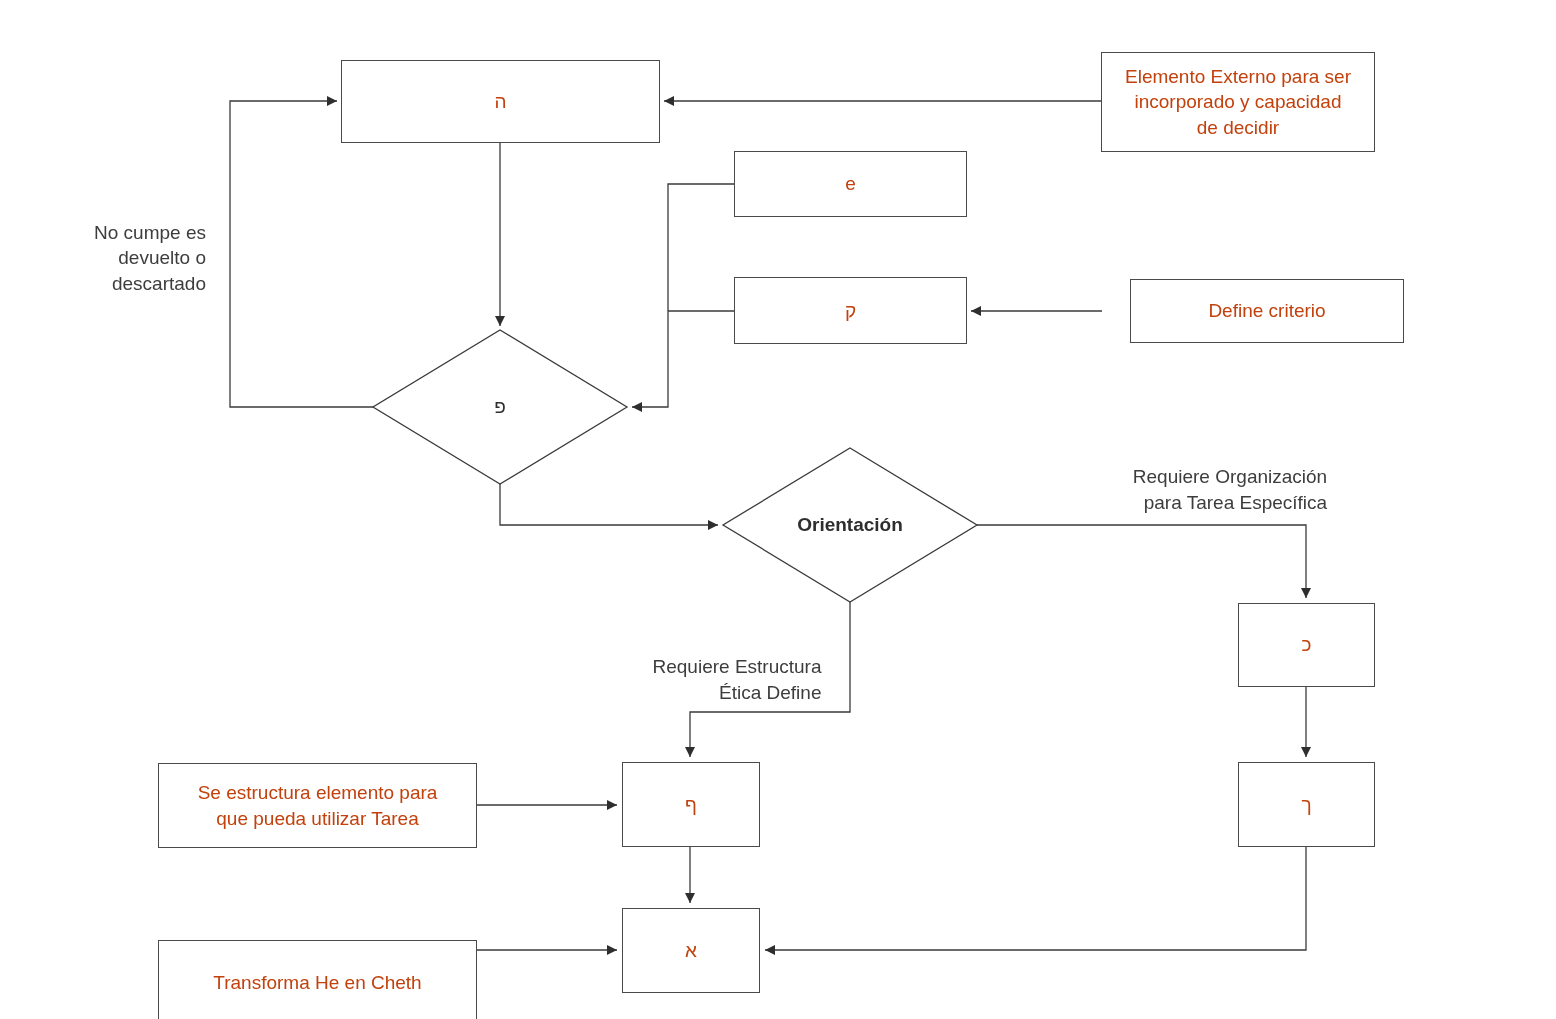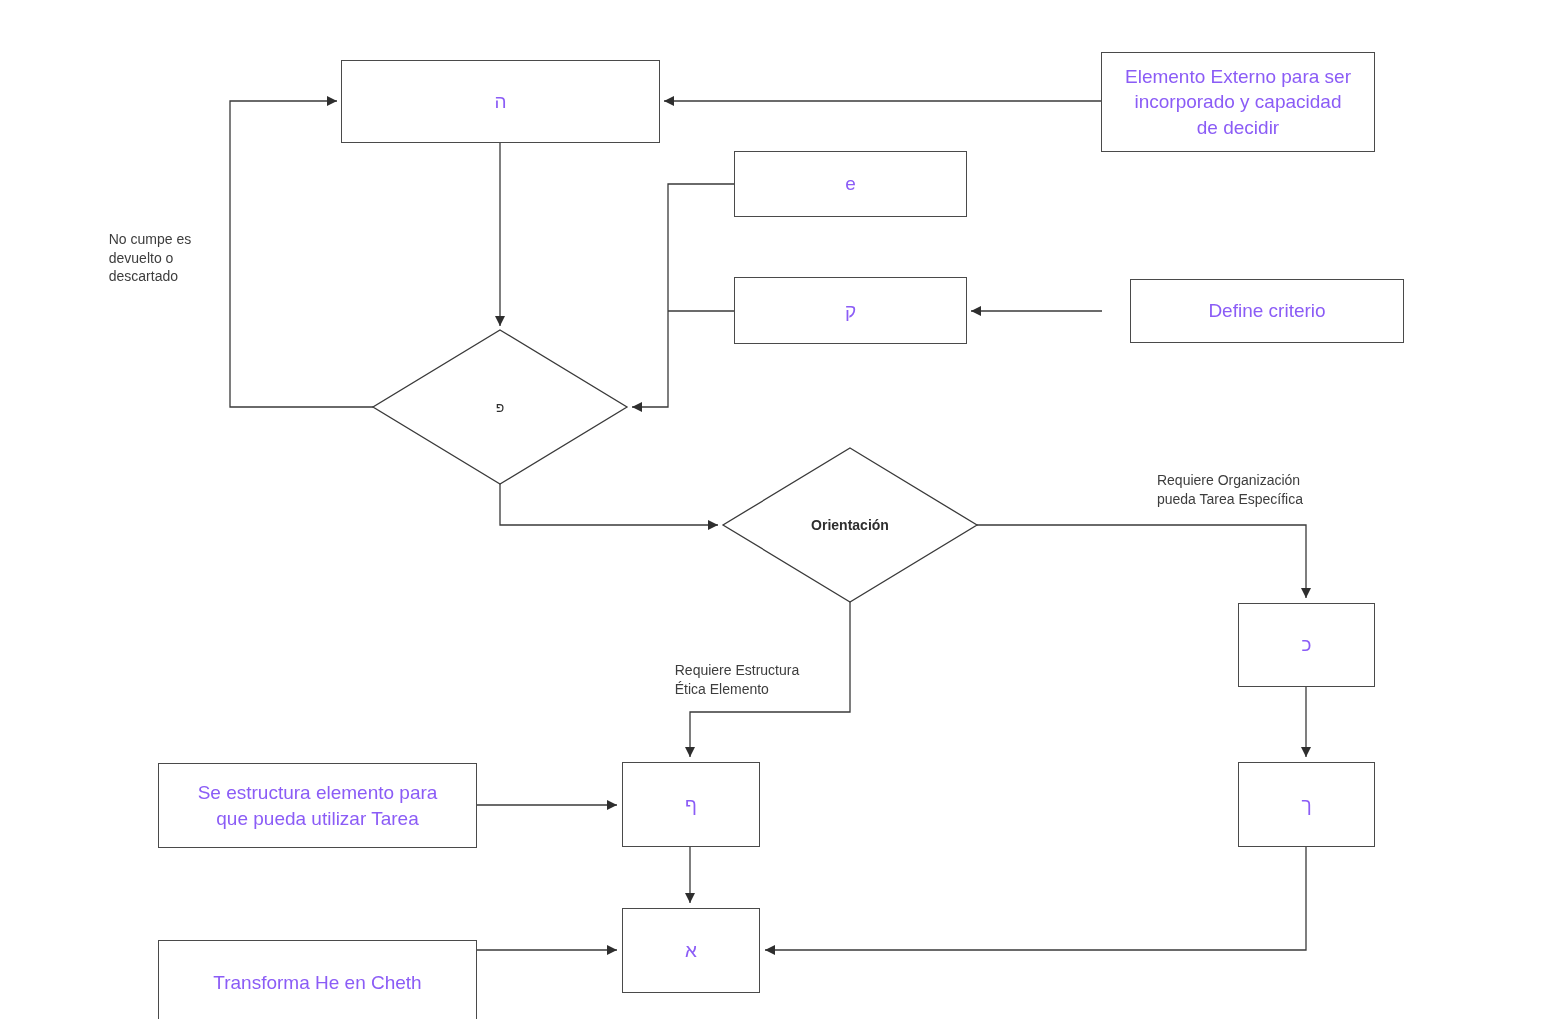--- a/index.html
+++ b/index.html
@@ -16,29 +16,29 @@
   svg.wires { position: absolute; left: 0; top: 0; }
 
   .node {
     position: absolute;
     border: 1px solid #4a4a4a;
     background: #ffffff;
     display: flex; align-items: center; justify-content: center;
     text-align: center;
     font-size: 19px;
     line-height: 1.35;
-    color: #8b5cf6;
+    color: #c2410c;
   }
   .node span, .dlabel span, .ann span { white-space: pre-line; }
 
   .dlabel, .ann {
     position: absolute;
     display: flex; align-items: center; justify-content: center;
-    text-align: left;
-    font-size: 14px;
+    text-align: right;
+    font-size: 19px;
     line-height: 1.35;
     color: #2e2e2e;
     background: transparent;
   }
   .ann { color: #3d3d3d; }
 
   
   .n-he         { left: 341px;  top: 60px;  width: 319px; height: 83px;  }
   .n-external   { left: 1101px; top: 52px;  width: 274px; height: 100px; }
   .n-e          { left: 734px;  top: 151px; width: 233px; height: 66px;  }
@@ -149,21 +149,21 @@
   </div>
 
   <div class="ann a-no-cumple">
     <span>No cumpe es
 devuelto o
 descartado</span>
   </div>
 
   <div class="ann a-req-org">
     <span>Requiere Organización
-pueda Tarea Específica</span>
+para Tarea Específica</span>
   </div>
 
   <div class="ann a-req-etica">
     <span>Requiere Estructura
-Ética Elemento</span>
+Ética Define</span>
   </div>
 
 </div>
 
 </body></html>

